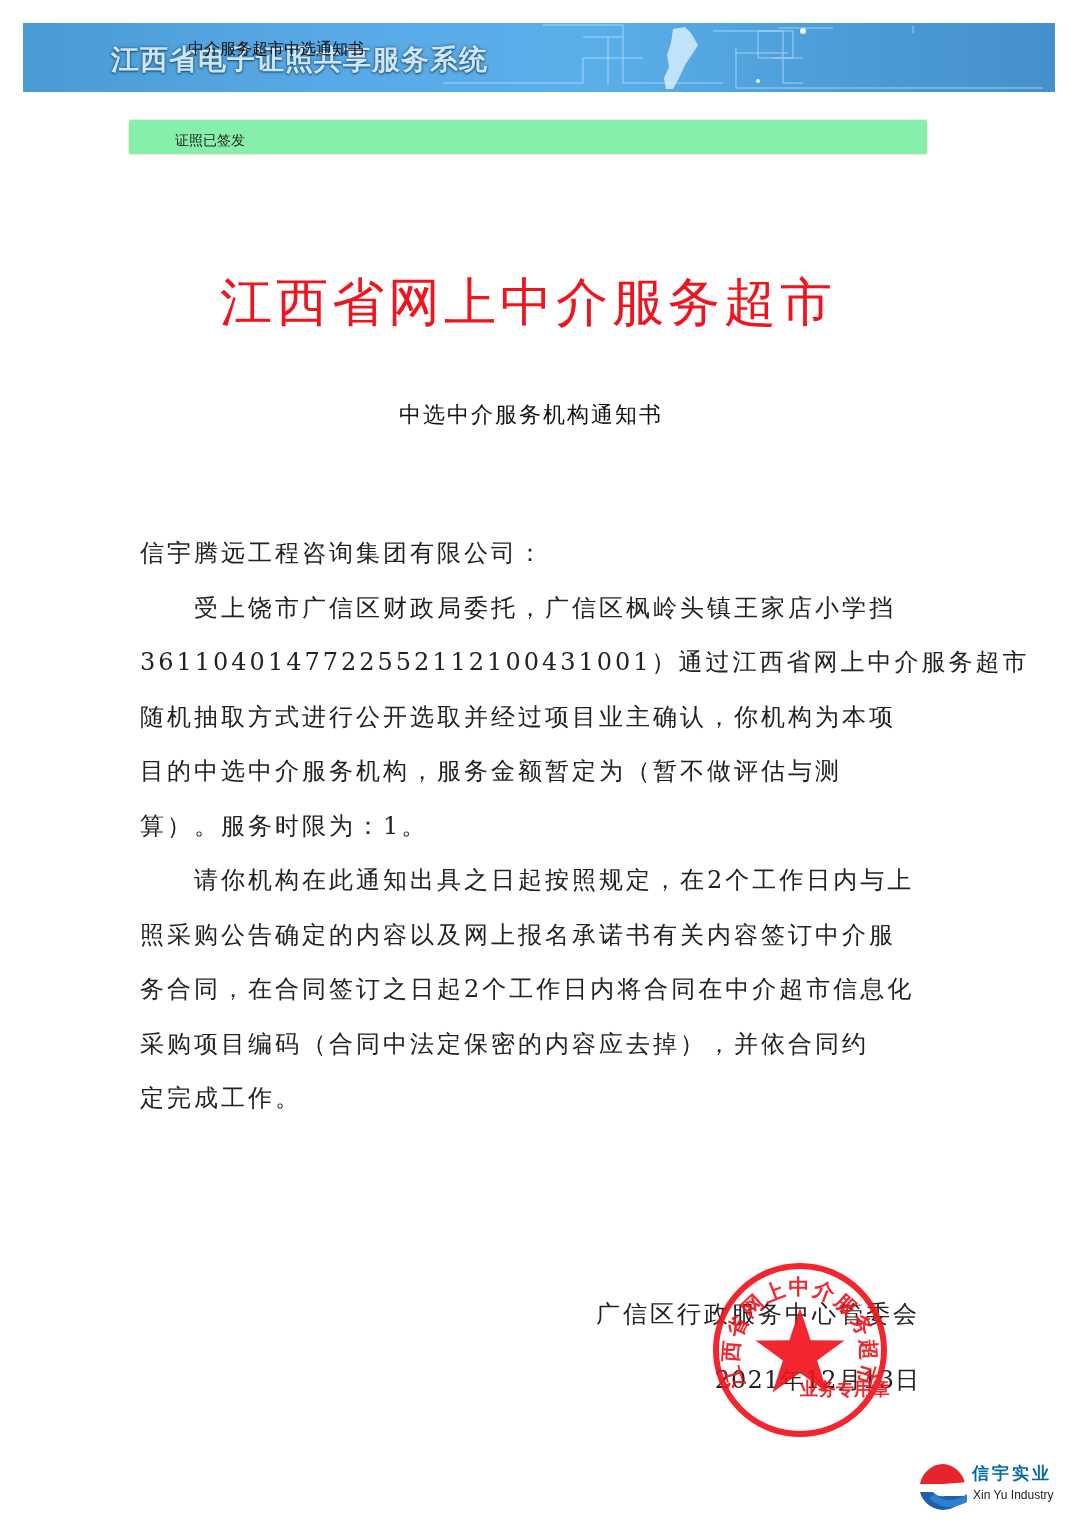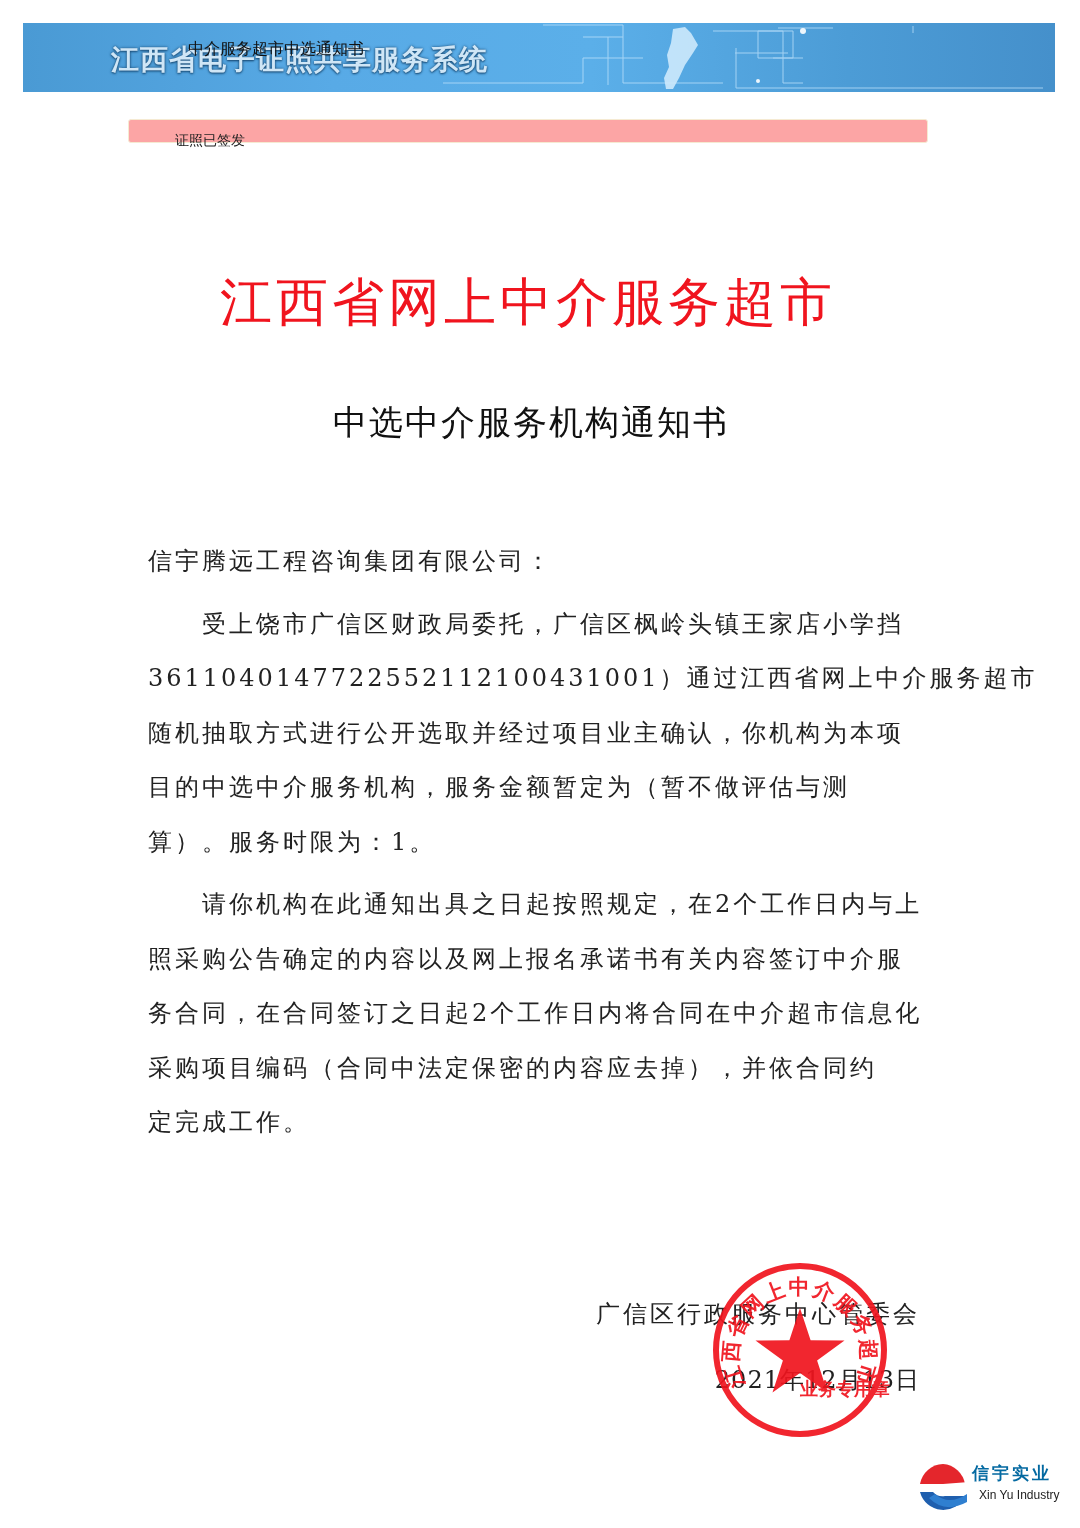--- a/index.html
+++ b/index.html
@@ -40,24 +40,24 @@
     left: 165px; top: 16px;
     font-family: Liberation Mono, monospace;
     font-size: 16px;
     color: #111;
     white-space: nowrap;
   }
   
   .status-box {
     position: absolute;
     left: 128px; top: 119px;
-    width: 800px; height: 24px;
+    width: 800px; height: 36px;
     border: 1px solid #f5ead2;
     border-radius: 3px;
-    background: #fca5a5;
+    background: #86efac;
     box-sizing: border-box;
   }
   .status-text {
     position: absolute;
     left: 46px; top: 12px;
     font-family: "DejaVu Sans", "Liberation Sans", sans-serif;
     font-size: 14px;
     color: #222;
   }
   
@@ -70,35 +70,35 @@
     font-size: 52px;
     letter-spacing: 4px;
     color: #f0141e;
     white-space: nowrap;
   }
   .doc-subheading {
     position: absolute;
     left: 0; width: 1062px;
     top: 400px;
     text-align: center;
-    font-size: 34px;
+    font-size: 22px;
     letter-spacing: 2px;
     color: #111;
     white-space: nowrap;
   }
   .doc-body {
     position: absolute;
     left: 140px; top: 526px;
     width: 780px;
     font-size: 24px;
     letter-spacing: 3px;
     line-height: 54.5px;
     color: #222;
   }
-  .doc-body p { margin: 8px; }
+  .doc-body p { margin: 0; }
   .line { white-space: nowrap; display: block; }
   .indent { padding-left: 54px; }
   .signature {
     position: absolute;
     right: 160px; top: 1298px;
     font-size: 24px;
     letter-spacing: 3px;
     color: #222;
     white-space: nowrap;
     text-align: right;
@@ -139,21 +139,21 @@
     left: 57px; top: 4px;
     font-family: "DejaVu Sans", "Liberation Sans", sans-serif;
     font-weight: bold;
     font-size: 17px;
     letter-spacing: 3px;
     color: #0369a1;
     white-space: nowrap;
   }
   .logo-en {
     position: absolute;
-    left: 64px; top: 30px;
+    left: 58px; top: 30px;
     font-family: "Liberation Sans", sans-serif;
     font-size: 12px;
     color: #222;
     white-space: nowrap;
   }
 </style>
 </head>
 <body>
 
 <div class="banner">

